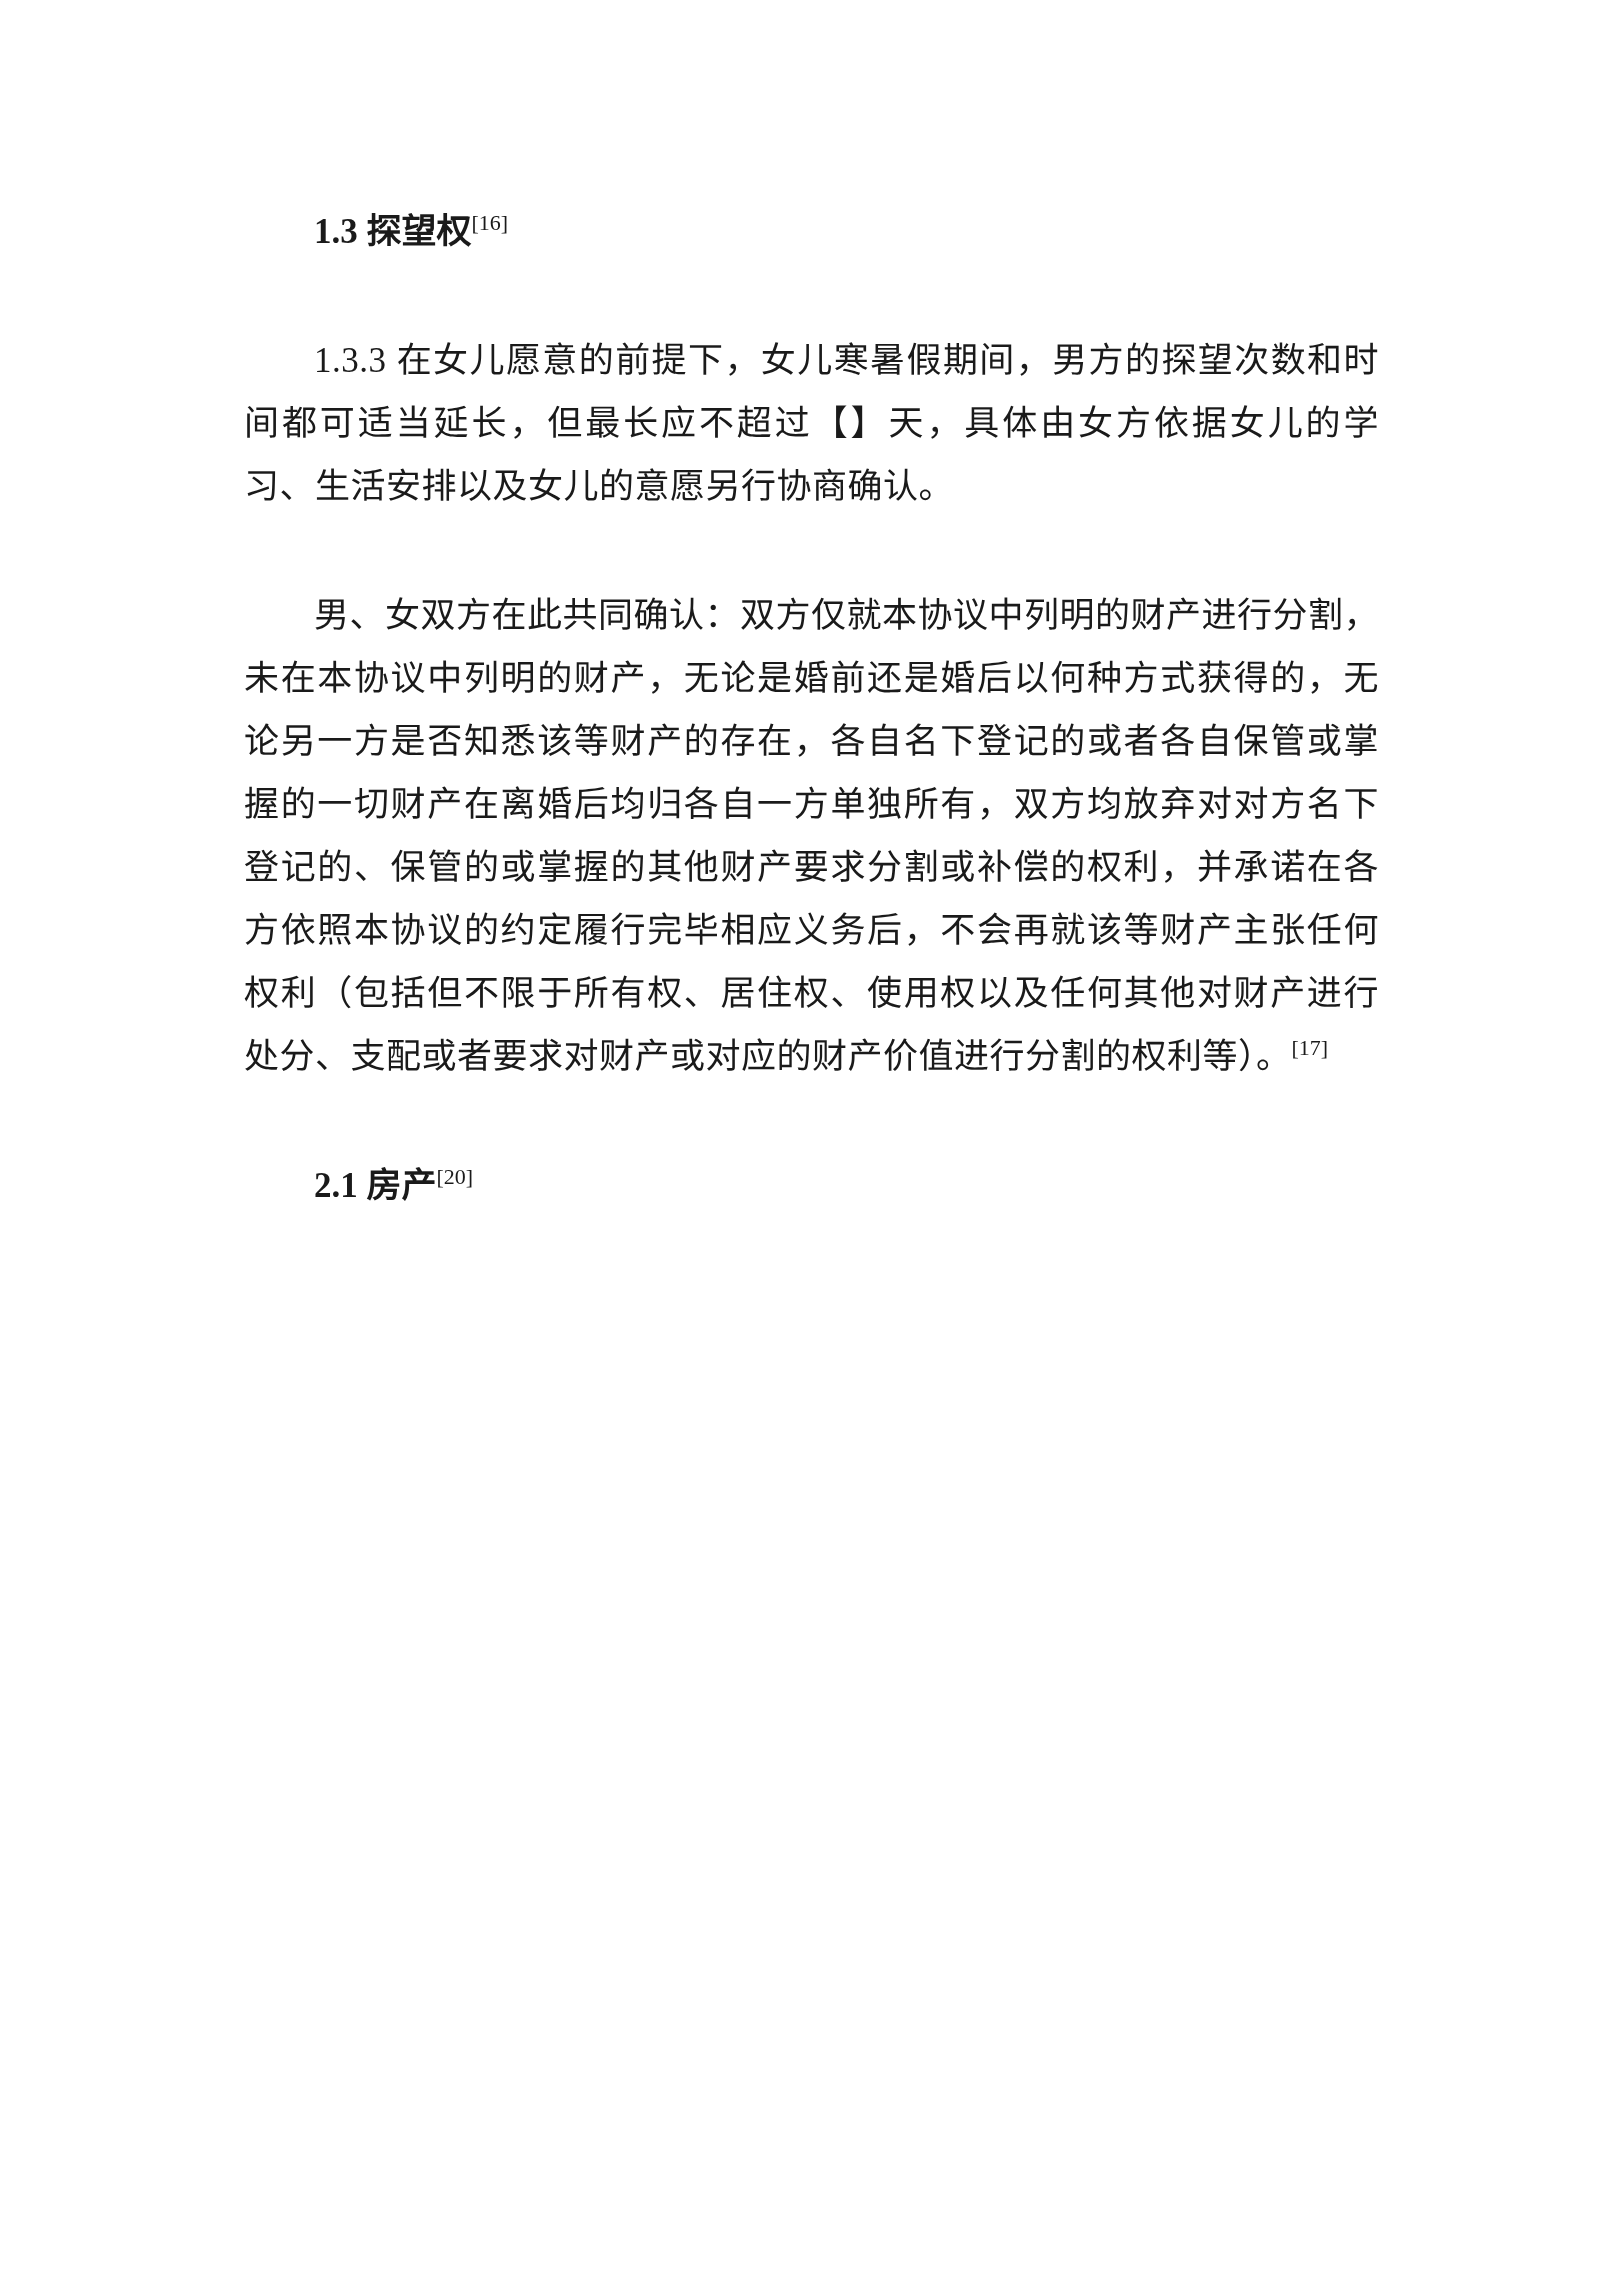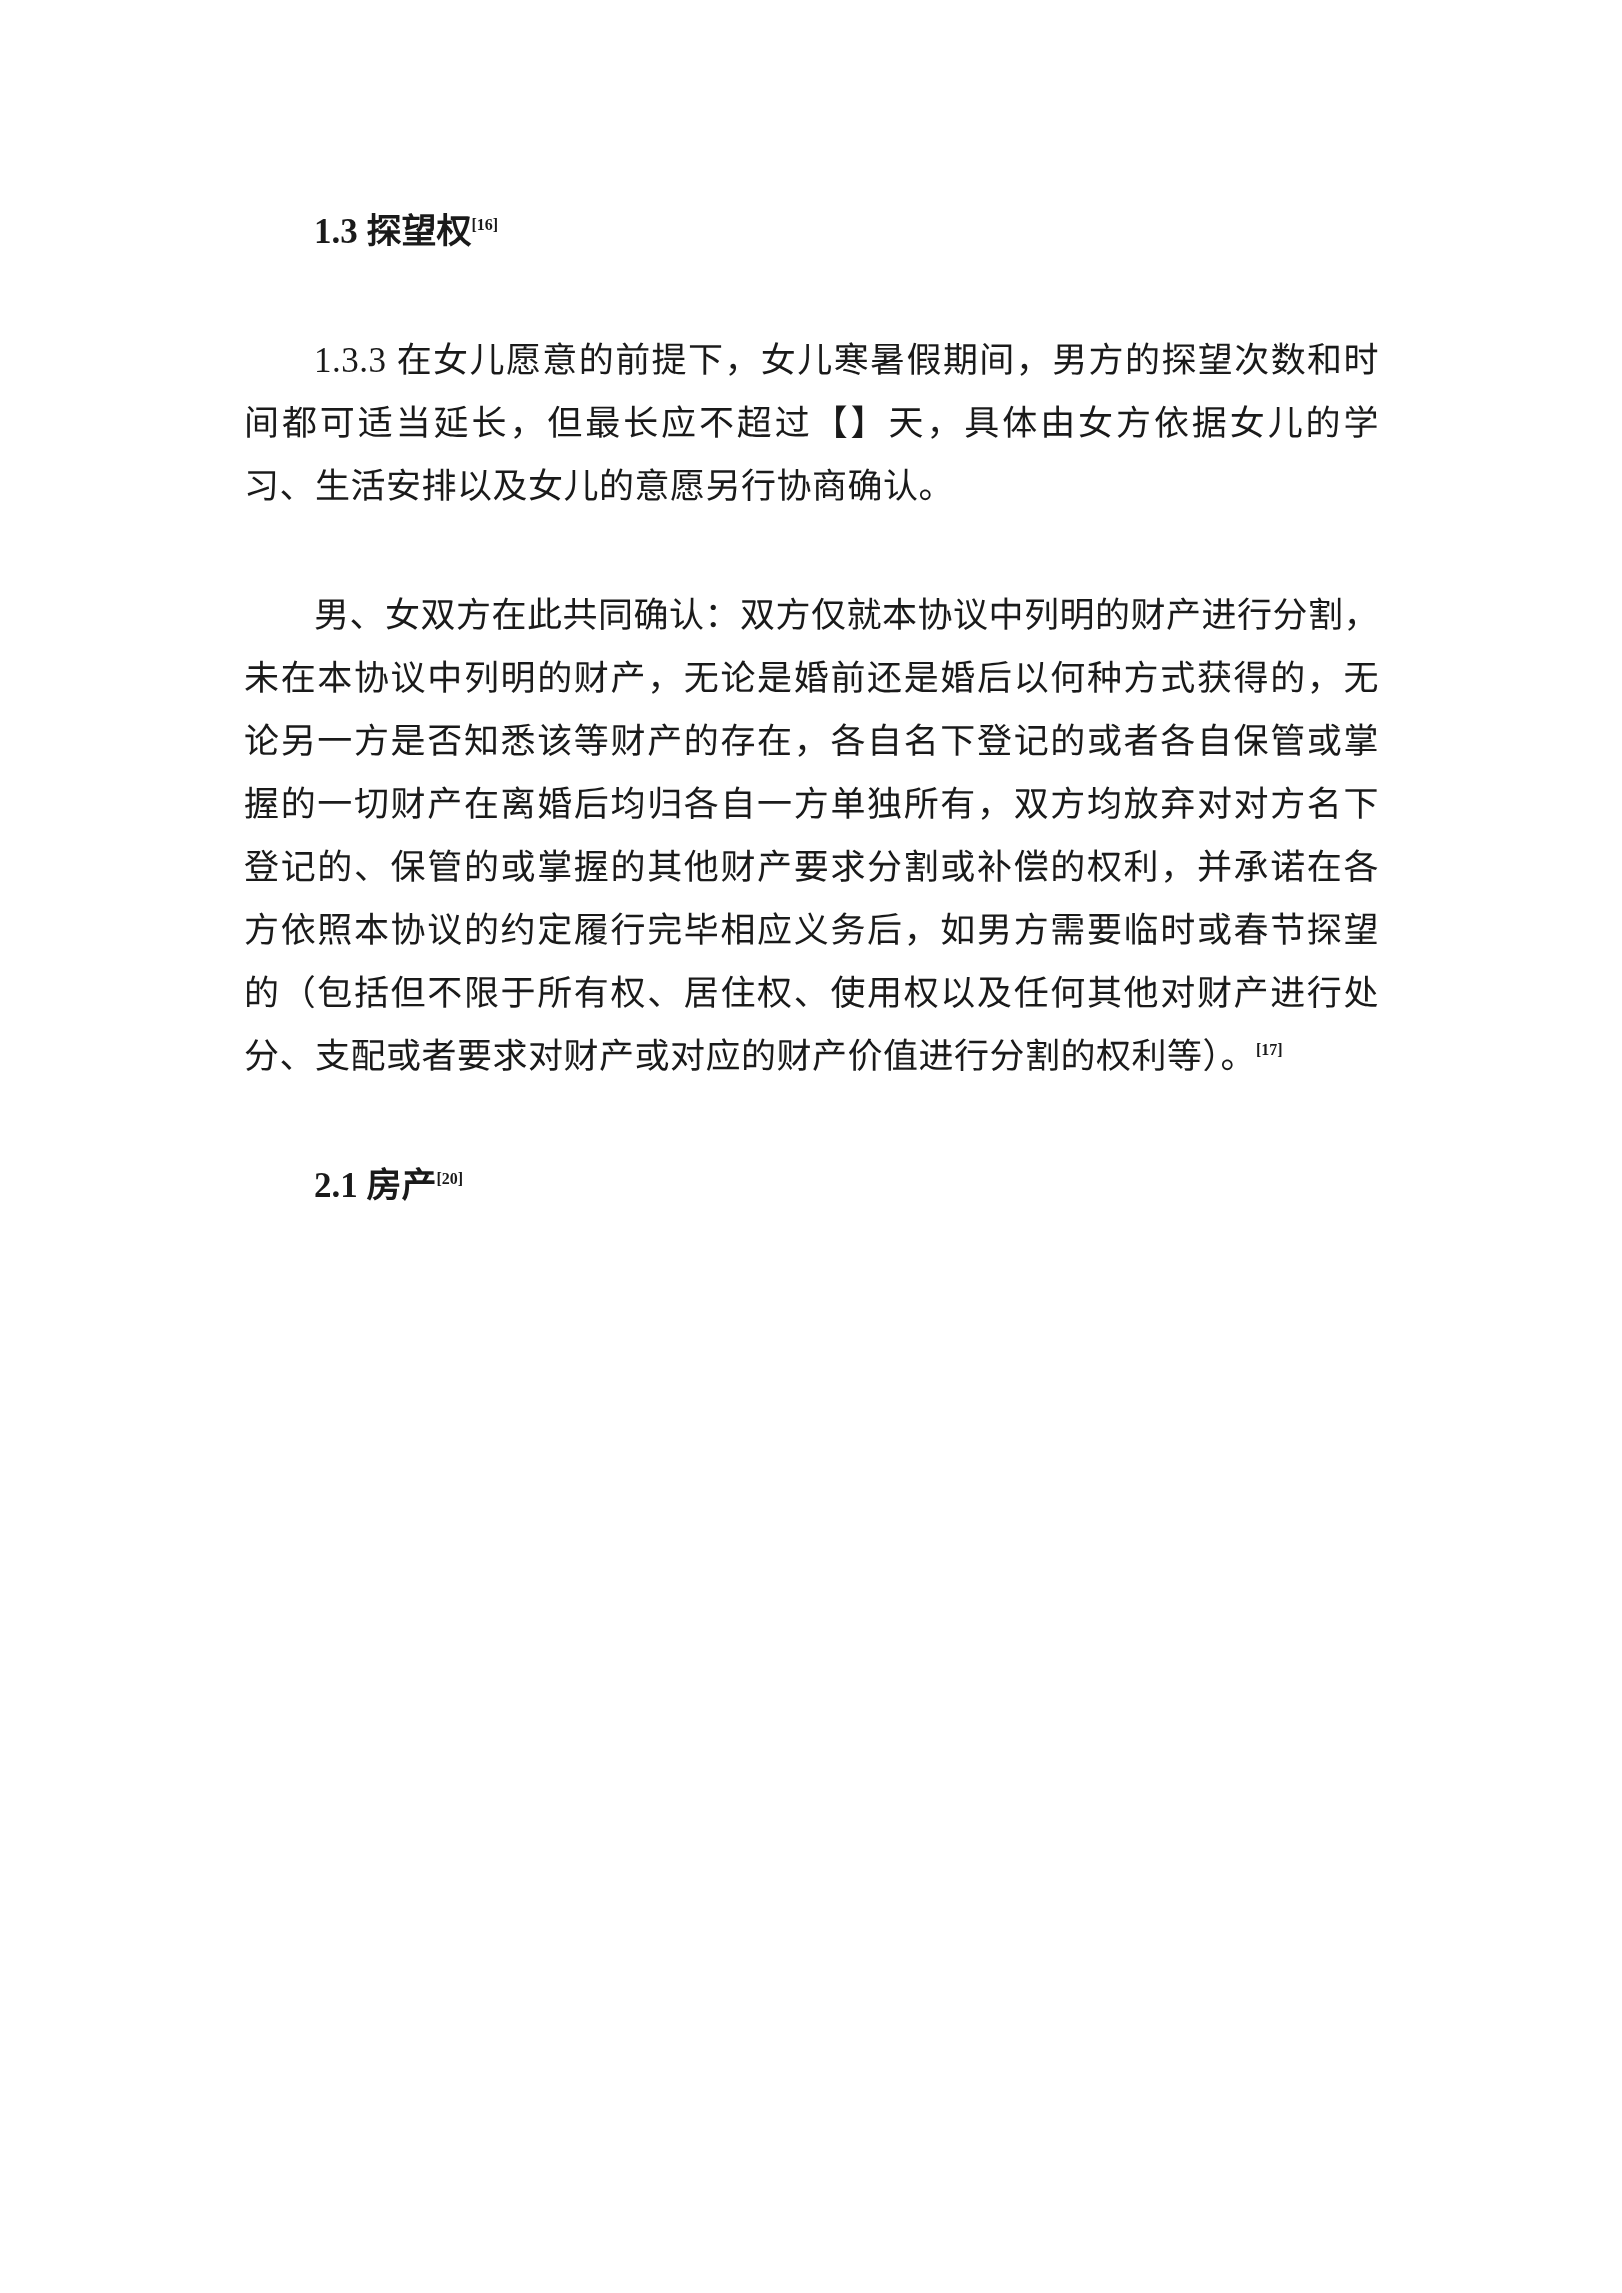--- a/index.html
+++ b/index.html
@@ -28,38 +28,38 @@
   .heading {
     font-weight: bold;
     margin-left: 2em;
   }
   .para {
     text-align: justify;
     text-indent: 2em;
     letter-spacing: 0.5px;
   }
   sup.fn {
-    font-size: 16px;
-    font-weight: bold;
+    font-size: 22px;
+    font-weight: normal;
     line-height: 0;
     vertical-align: super;
     letter-spacing: 0;
   }
 </style>
 </head>
 <body>
 
 <div class="page">
 
   <h3 class="block heading"><span>1.3 探望权</span><sup class="fn">[16]</sup></h3>
 
 
 
   <p class="block para"><span>1.3.3 在女儿愿意的前提下，女儿寒暑假期间，男方的探望次数和时间都可适当延长，但最长应不超过【】天，具体由女方依据女儿的学习、生活安排以及女儿的意愿另行协商确认。</span></p>
 
 
-  <p class="block para"><span>男、女双方在此共同确认：双方仅就本协议中列明的财产进行分割，未在本协议中列明的财产，无论是婚前还是婚后以何种方式获得的，无论另一方是否知悉该等财产的存在，各自名下登记的或者各自保管或掌握的一切财产在离婚后均归各自一方单独所有，双方均放弃对对方名下登记的、保管的或掌握的其他财产要求分割或补偿的权利，并承诺在各方依照本协议的约定履行完毕相应义务后，如男方需要临时或春节探望的（包括但不限于所有权、居住权、使用权以及任何其他对财产进行处分、支配或者要求对财产或对应的财产价值进行分割的权利等）。</span><sup class="fn">[17]</sup></p>
+  <p class="block para"><span>男、女双方在此共同确认：双方仅就本协议中列明的财产进行分割，未在本协议中列明的财产，无论是婚前还是婚后以何种方式获得的，无论另一方是否知悉该等财产的存在，各自名下登记的或者各自保管或掌握的一切财产在离婚后均归各自一方单独所有，双方均放弃对对方名下登记的、保管的或掌握的其他财产要求分割或补偿的权利，并承诺在各方依照本协议的约定履行完毕相应义务后，不会再就该等财产主张任何权利（包括但不限于所有权、居住权、使用权以及任何其他对财产进行处分、支配或者要求对财产或对应的财产价值进行分割的权利等）。</span><sup class="fn">[17]</sup></p>
 
   <h3 class="block heading"><span>2.1 房产</span><sup class="fn">[20]</sup></h3>
 
 
 </div>
 
 
 </body></html>

